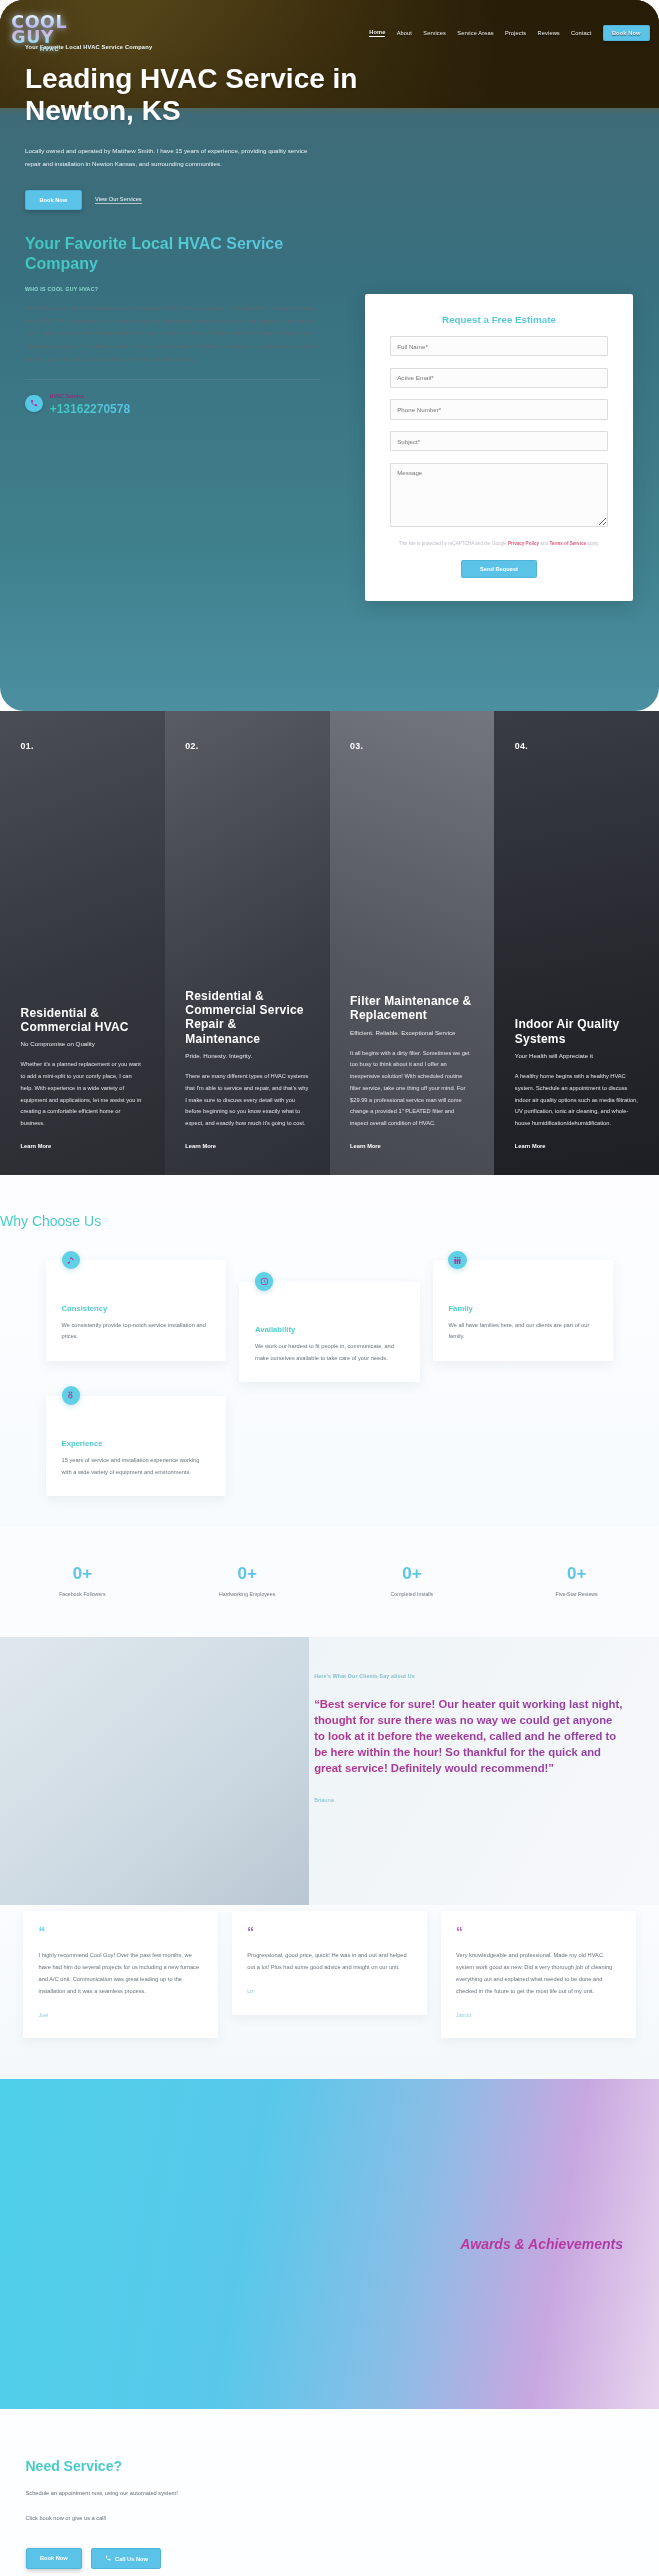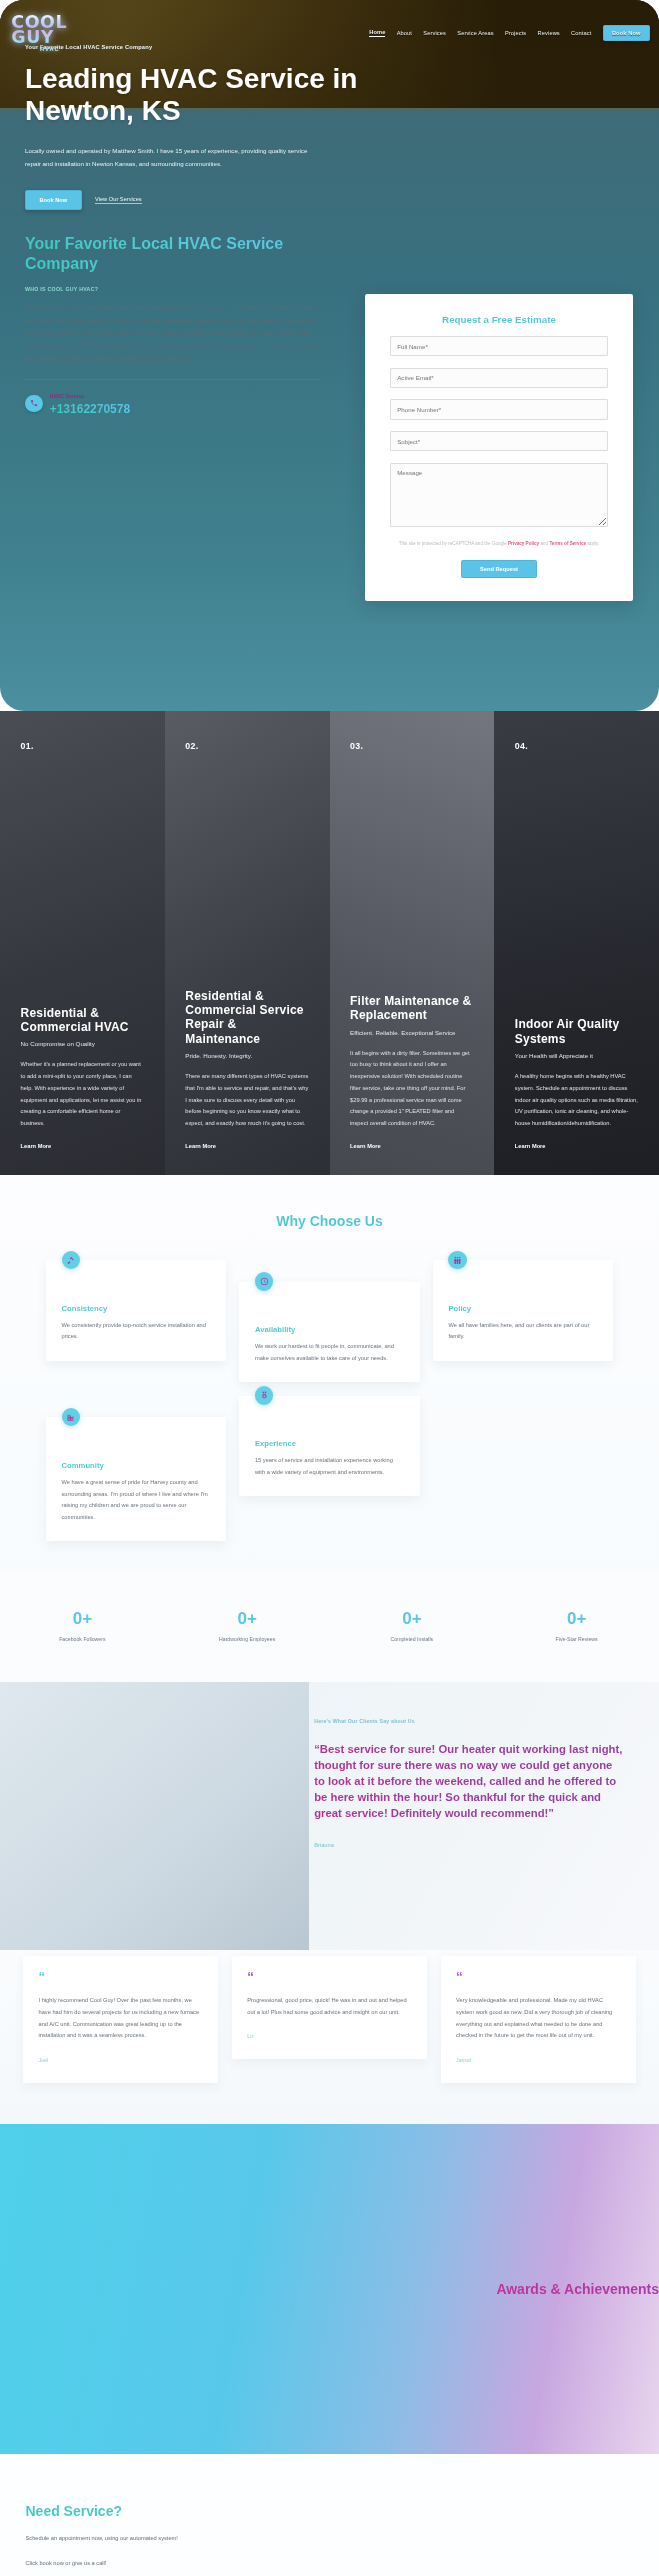--- a/index.html
+++ b/index.html
@@ -77,21 +77,21 @@
   .svc-in{position:relative;z-index:2;display:flex;flex-direction:column;height:100%;}
   .svc-num{font-size:8.8px;font-weight:bold;letter-spacing:0.3px;}
   .svc-body{margin-top:auto;padding-bottom:25px;}
   .svc-h3{font-size:12px;line-height:1.18;font-weight:bold;letter-spacing:0.2px;margin-top:6px;}
   .svc-tag{margin-top:6.2px;font-size:6.2px;color:#e6e7ea;line-height:1.45;}
   .svc-p{margin-top:10.3px;font-size:5.7px;line-height:2.05;color:#e2e3e7;}
   .svc-more{margin-top:13.4px;font-size:5.7px;font-weight:bold;color:#fff;text-decoration:none;display:inline-block;}
 
   
   .why{background:linear-gradient(180deg,#fdfdff,#f7fbfd);padding:38px 0 31px;}
-  .why-h2{text-align:center;font-size:14px;font-weight:bold;
+  .why-h2{font-size:14px;font-weight:normal;
         background:linear-gradient(90deg,#3ecac2,#5ec5e8);-webkit-background-clip:text;background-clip:text;color:transparent;}
   .why-grid{width:567px;margin:31px auto 0;display:grid;grid-template-columns:repeat(3,1fr);gap:13.4px;align-items:start;}
   .why-card{background:#fff;border-radius:1.5px;box-shadow:0 3.1px 11.3px rgba(30,70,90,.07);padding:19.6px 15.5px 17.5px;position:relative;}
   .why-card.shift{margin-top:21.6px;}
   .why-ico{position:absolute;top:-9.3px;left:15.5px;width:18.5px;height:18.5px;border-radius:50%;background:#5fd0e6;
         display:flex;align-items:center;justify-content:center;box-shadow:0 1.5px 5.2px rgba(60,160,190,.3);}
   .why-ico svg{width:8.8px;height:8.8px;fill:#b5349b;}
   .why-h4{margin-top:24px;font-size:7.7px;font-weight:bold;
         background:linear-gradient(90deg,#45c9c3,#5bc6e8);-webkit-background-clip:text;background-clip:text;color:transparent;}
   .why-p{margin-top:7.2px;font-size:5.7px;line-height:2.05;color:#6a737c;}
@@ -120,21 +120,21 @@
   .rev-mark{font-size:13.4px;font-weight:bold;line-height:.6;}
   .rev-card:nth-child(1) .rev-mark{color:#4fd4e6;}
   .rev-card:nth-child(2) .rev-mark{color:#9a54c4;}
   .rev-card:nth-child(3) .rev-mark{color:#b061c9;}
   .rev-p{margin-top:13.4px;font-size:5.7px;line-height:2.1;color:#6a737c;}
   .rev-name{margin-top:14.4px;font-size:5.2px;color:#8fd0d8;}
 
   
   .awards{height:330px;display:flex;background:linear-gradient(100deg,#4fd0ea 0%,#58c8ea 38%,#8bbde6 62%,#c8a7e0 82%,#e8d5ee 100%);}
   .awards-left{flex:1;}
-  .awards-right{width:289px;display:flex;align-items:center;justify-content:flex-end;}
+  .awards-right{width:289px;display:flex;align-items:center;justify-content:flex-end;padding-right:36px;font-style:italic;}
   .awards-h2{font-size:14px;line-height:1.3;font-weight:bold;text-align:right;
         background:linear-gradient(90deg,#c0329a,#a93ba6);-webkit-background-clip:text;background-clip:text;color:transparent;}
 
   
   .need{background:#fdfeff;padding:49px 0 57px;}
   .need-in{width:608px;margin:0 auto;display:flex;align-items:flex-start;}
   .need-left{width:319px;}
   .need-h2{font-size:14px;font-weight:bold;
         background:linear-gradient(90deg,#3ecac2,#5dc4e7);-webkit-background-clip:text;background-clip:text;color:transparent;}
   .need-p{margin-top:12.4px;font-size:5.7px;line-height:2.3;color:#636e78;}
@@ -278,33 +278,24 @@
       <p class="why-p">We work our hardest to fit people in, communicate, and make ourselves available to take care of your needs.</p>
     </div>
 
 
     <div class="why-card">
       <span class="why-ico">
           <svg viewBox="0 0 24 24">
             <path d="M6 6a2 2 0 110-4 2 2 0 010 4zm12 0a2 2 0 110-4 2 2 0 010 4zM12 7a2 2 0 110-4 2 2 0 010 4zM4 8h4l1 6H8v8H4v-8H3L4 8zm12 0h4l1 6h-1v8h-4v-8h-1l1-6zm-6 1h4l1 5h-1v8h-4v-8H9l1-5z"></path>
           </svg>
         </span>
-      <h4 class="why-h4">Policy</h4>
+      <h4 class="why-h4">Family</h4>
       <p class="why-p">We all have families here, and our clients are part of our family.</p>
     </div>
 
-    <div class="why-card shift">
-      <span class="why-ico">
-          <svg viewBox="0 0 24 24">
-            <path d="M4 21V5h8v4h8v12H4zm2-2h4v-2H6v2zm0-4h4v-2H6v2zm0-4h4V9H6v2zm0-4h4V5H6v2zm8 12h4v-2h-4v2zm0-4h4v-2h-4v2zm0-4h4v-2h-4v2z"></path>
-          </svg>
-        </span>
-      <h4 class="why-h4">Community</h4>
-      <p class="why-p">We have a great sense of pride for Harvey county and surrounding areas. I'm proud of where I live and where I'm raising my children and we are proud to serve our communities.</p>
-    </div>
 
     <div class="why-card">
       <span class="why-ico">
           <svg viewBox="0 0 24 24">
             <path d="M12 2l3 6 3-6h-6zM6 2l3 6 3-6H6zm6 6a6 6 0 100 12 6 6 0 000-12zm0 2.5l1.3 2.7 3 .4-2.2 2.1.5 3-2.6-1.4-2.6 1.4.5-3-2.2-2.1 3-.4L12 10.5z"></path>
           </svg>
         </span>
       <h4 class="why-h4">Experience</h4>
       <p class="why-p">15 years of service and installation experience working with a wide variety of equipment and environments.</p>
     </div>

